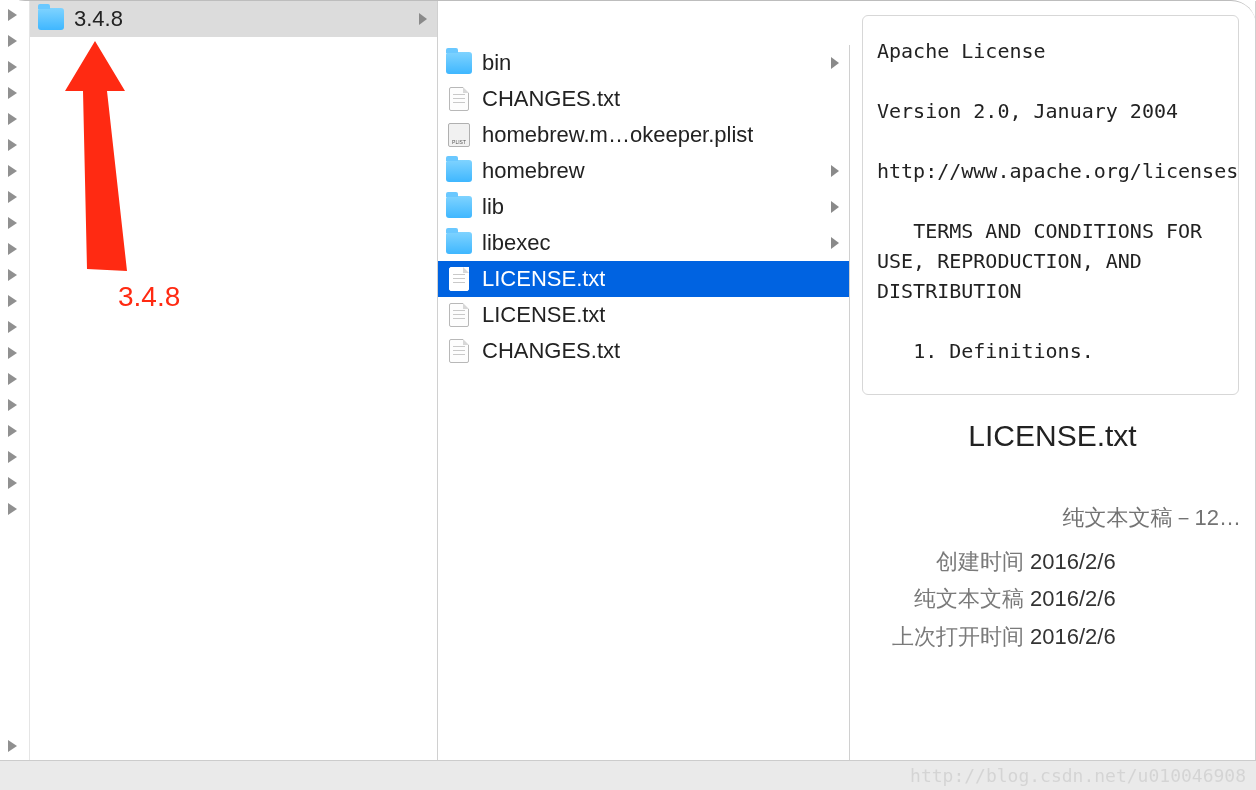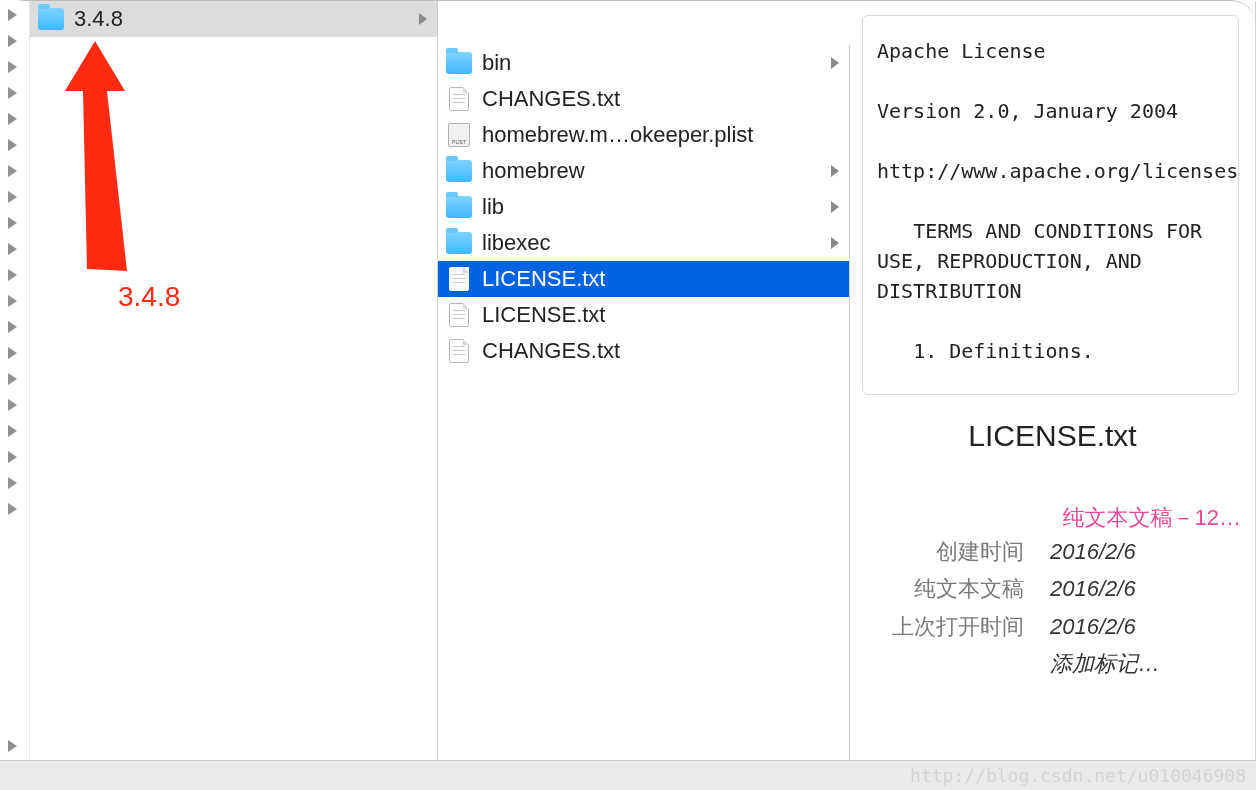--- a/index.html
+++ b/index.html
@@ -133,24 +133,24 @@
     font-size: 30px;
     margin-top: 24px;
     color:#222;
   }
   .meta {
     margin-top: 50px;
     padding: 0 14px;
     font-size: 22px;
     color:#333;
   }
-  .meta .kind { text-align:right; color:#ec4899; }
-  .meta-row { display:flex; gap:26px; line-height:1.7;}
+  .meta .kind { text-align:right; color:#737373; margin-bottom:10px;}
+  .meta-row { display:flex; gap:6px; line-height:1.7;}
   .meta-row .k { width:160px; text-align:right; color:#7a7a7a;}
-  .meta-row .v { color:#333;font-style:italic;}
+  .meta-row .v { color:#333;}
   .addtag { color:#0066d6; }
 
   
   .dock {
     height:30px; width:100%;
     background:#eaeaea;
     border-top:1px solid #ccc;
     position:relative;
   }
   .watermark{
@@ -272,21 +272,20 @@
             <div class="k">纯文本文稿</div>
             <div class="v">2016/2/6</div>
           </div>
           <div class="meta-row">
             <div class="k">上次打开时间</div>
             <div class="v">2016/2/6</div>
           </div>
         </div>
       <div class="meta-row">
           <div class="k"></div>
-          <div class="v addtag">添加标记…</div>
         </div>
     </div>
   </div>
 
 </div>
 <div class="dock">
   <span class="watermark">http://blog.csdn.net/u010046908</span>
 </div>
 
 </body></html>

